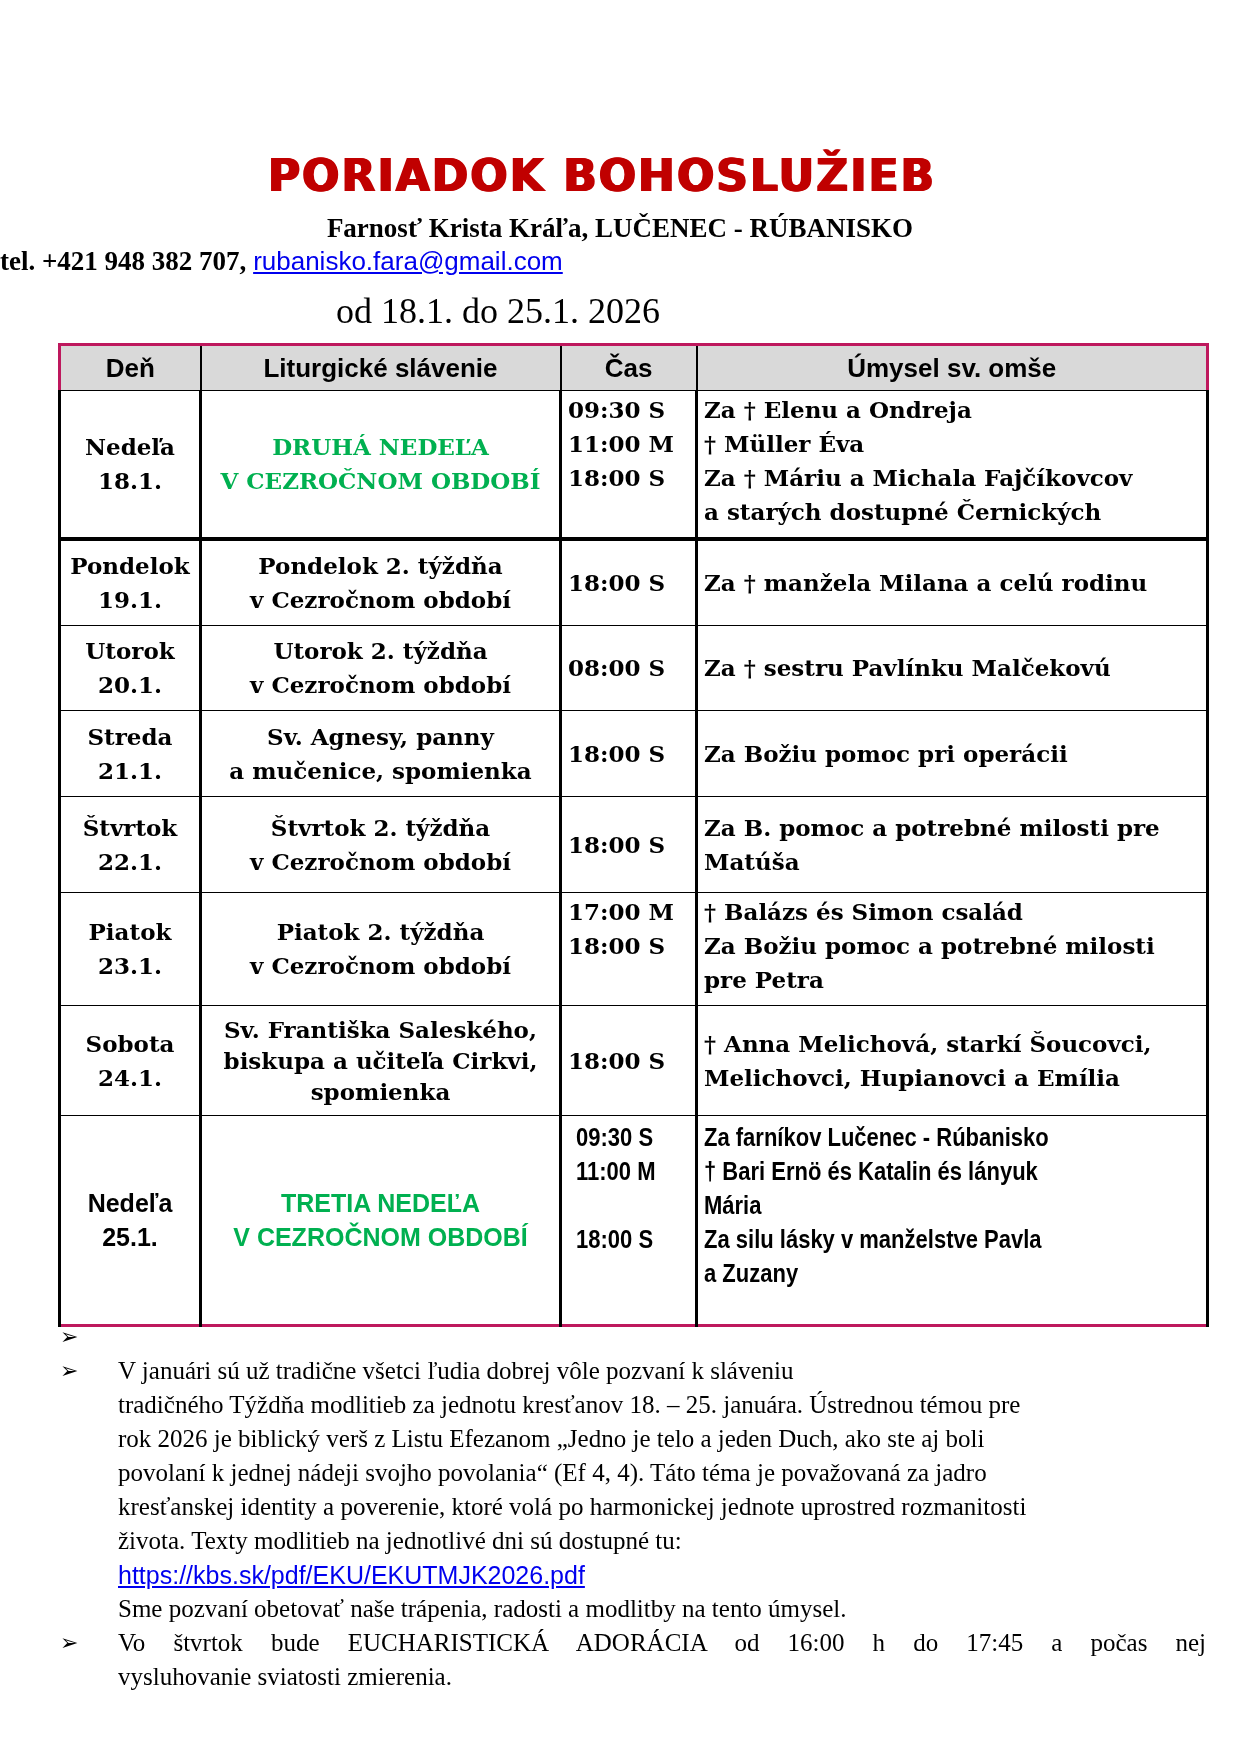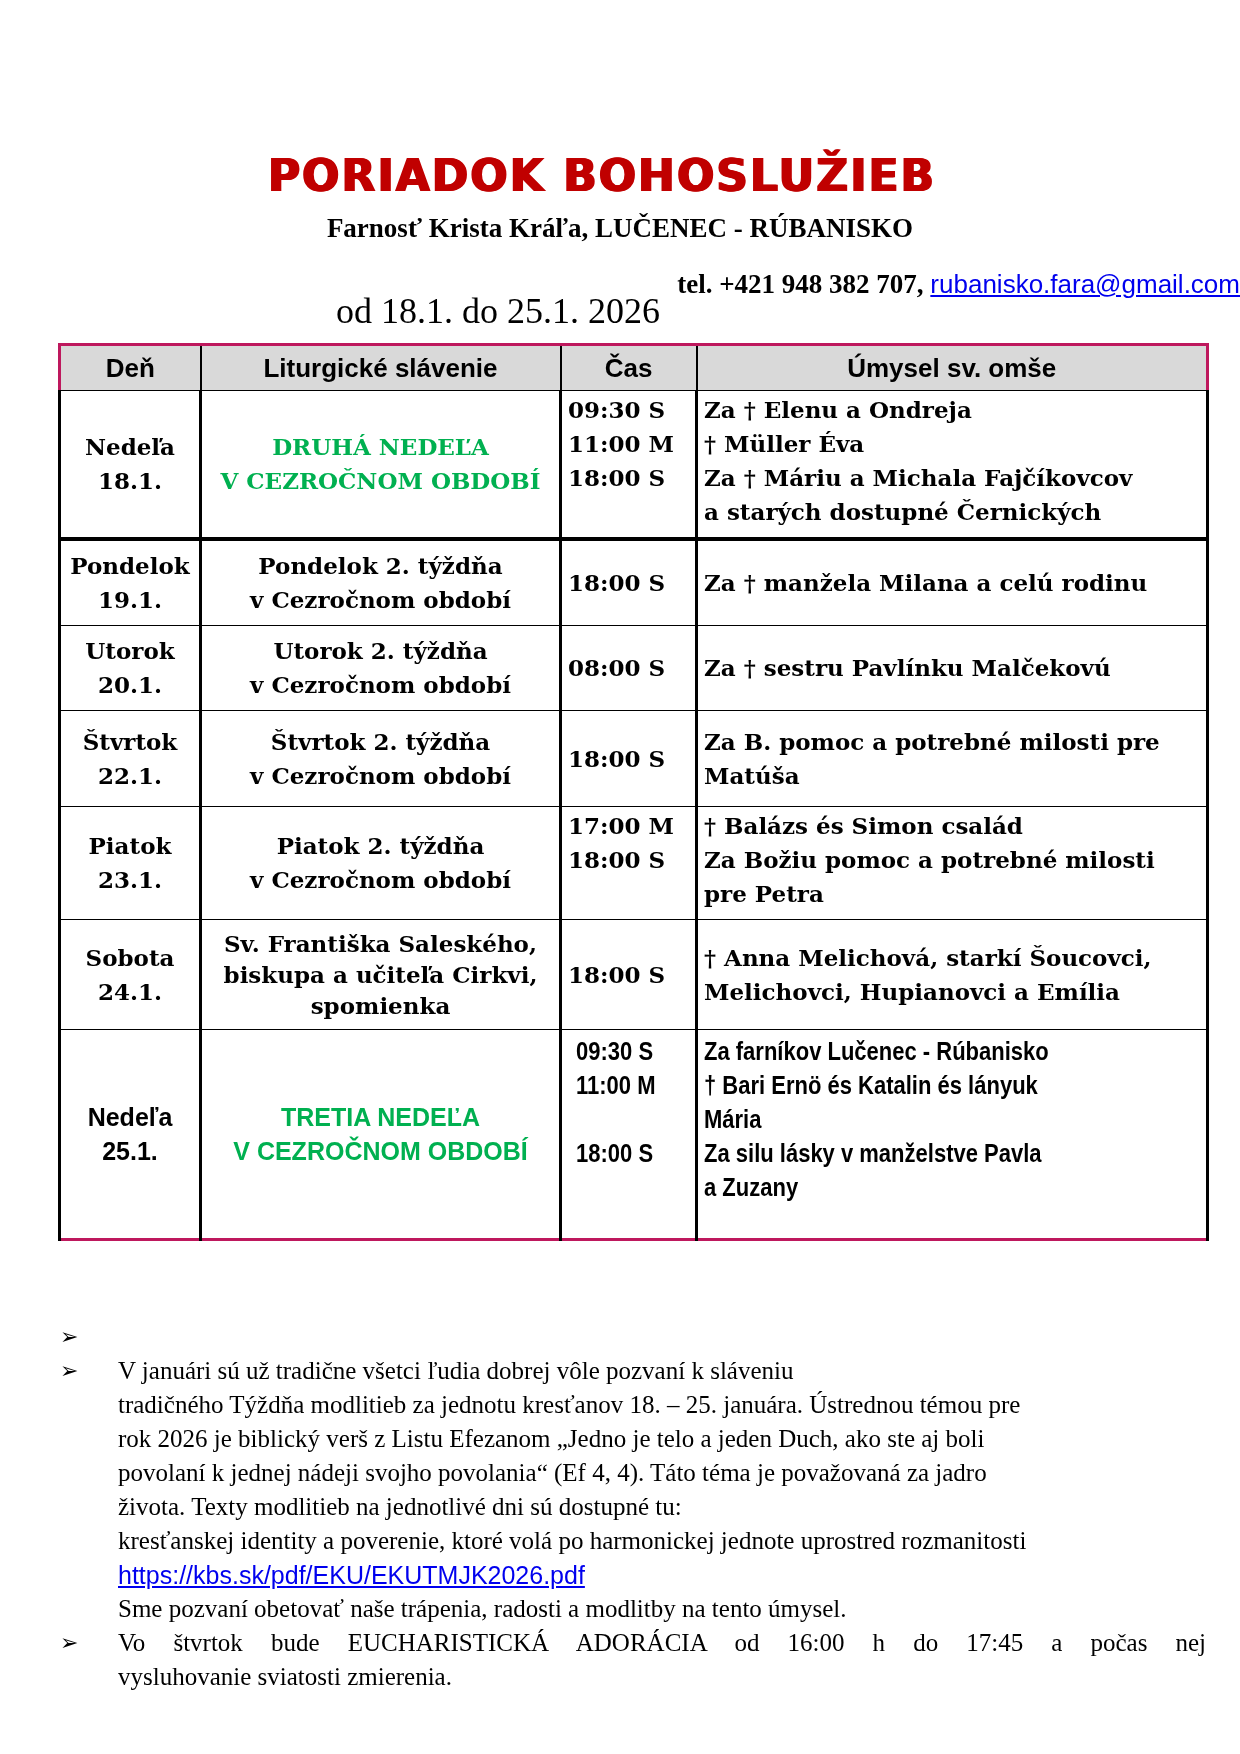--- a/index.html
+++ b/index.html
@@ -9,21 +9,21 @@
   .title {
     position: absolute; left: 0; width: 1204px; top: 150px; text-align: center;
     font-family: "DejaVu Sans", sans-serif; font-weight: bold; font-size: 44px;
     color: #c00000; letter-spacing: 2px; text-shadow: 1px 0 0 #c00000, -1px 0 0 #c00000;
   }
   .subtitle {
     position: absolute; left: 0; width: 1240px; top: 213px; text-align: center;
     font-family: "Liberation Serif", serif; font-weight: bold; font-size: 27px;
   }
   .contact {
-    position: absolute; left: 0; width: 1240px; top: 269px; text-align: right;
+    position: absolute; left: 0; width: 1240px; top: 246px; text-align: left;
     font-family: "Liberation Serif", serif; font-weight: bold; font-size: 27px;
   }
   .contact a { font-family: "Liberation Sans", sans-serif; font-weight: normal; color: #0000ee; text-decoration: underline; font-size: 26px; }
   .daterange {
     position: absolute; left: 0; width: 996px; top: 290px; text-align: center;
     font-family: "Liberation Serif", serif; font-size: 36px;
   }
 
   table.sched {
     position: absolute; left: 58px; top: 343px; width: 1148px;
@@ -137,20 +137,36 @@
           <span class="line">v Cezročnom období</span>
         </td>
         <td class="time">
           <span class="line">08:00 S</span>
         </td>
         <td class="intent">
           <span class="line">Za † sestru Pavlínku Malčekovú</span>
         </td>
       </tr>
 
+      <tr style="height:86px">
+        <td class="day">
+          <span class="line">Streda</span>
+          <span class="line">21.1.</span>
+        </td>
+        <td class="lit">
+          <span class="line">Sv. Agnesy, panny</span>
+          <span class="line">a mučenice, spomienka</span>
+        </td>
+        <td class="time">
+          <span class="line">18:00 S</span>
+        </td>
+        <td class="intent">
+          <span class="line">Za Božiu pomoc pri operácii</span>
+        </td>
+      </tr>
 
       <tr style="height:96px">
         <td class="day">
           <span class="line">Štvrtok</span>
           <span class="line">22.1.</span>
         </td>
         <td class="lit">
           <span class="line">Štvrtok 2. týždňa</span>
           <span class="line">v Cezročnom období</span>
         </td>
@@ -232,22 +248,22 @@
     <div class="note">
       <span class="bullet">➢</span>
       <span></span>&nbsp;
     </div>
     <div class="note">
       <span class="bullet">➢</span>
       <span class="line">V januári sú už tradične všetci ľudia dobrej vôle pozvaní k sláveniu</span>
       <span class="line">tradičného Týždňa modlitieb za jednotu kresťanov 18. – 25. januára. Ústrednou témou pre</span>
       <span class="line">rok 2026 je biblický verš z Listu Efezanom „Jedno je telo a jeden Duch, ako ste aj boli</span>
       <span class="line">povolaní k jednej nádeji svojho povolania“ (Ef 4, 4). Táto téma je považovaná za jadro</span>
+      <span class="line">kresťanskej identity a poverenie, ktoré volá po harmonickej jednote uprostred rozmanitosti</span>
       <span class="line">života. Texty modlitieb na jednotlivé dni sú dostupné tu:</span>
-      <span class="line">kresťanskej identity a poverenie, ktoré volá po harmonickej jednote uprostred rozmanitosti</span>
       <a class="line">https://kbs.sk/pdf/EKU/EKUTMJK2026.pdf</a>
       <span class="line">Sme pozvaní obetovať naše trápenia, radosti a modlitby na tento úmysel.</span>
     </div>
     <div class="note">
       <span class="bullet">➢</span>
       <div class="justify">Vo štvrtok bude EUCHARISTICKÁ ADORÁCIA od 16:00 h do 17:45 a počas nej</div>
       <div>vysluhovanie sviatosti zmierenia.</div>
     </div>
   </div>
 </div>

